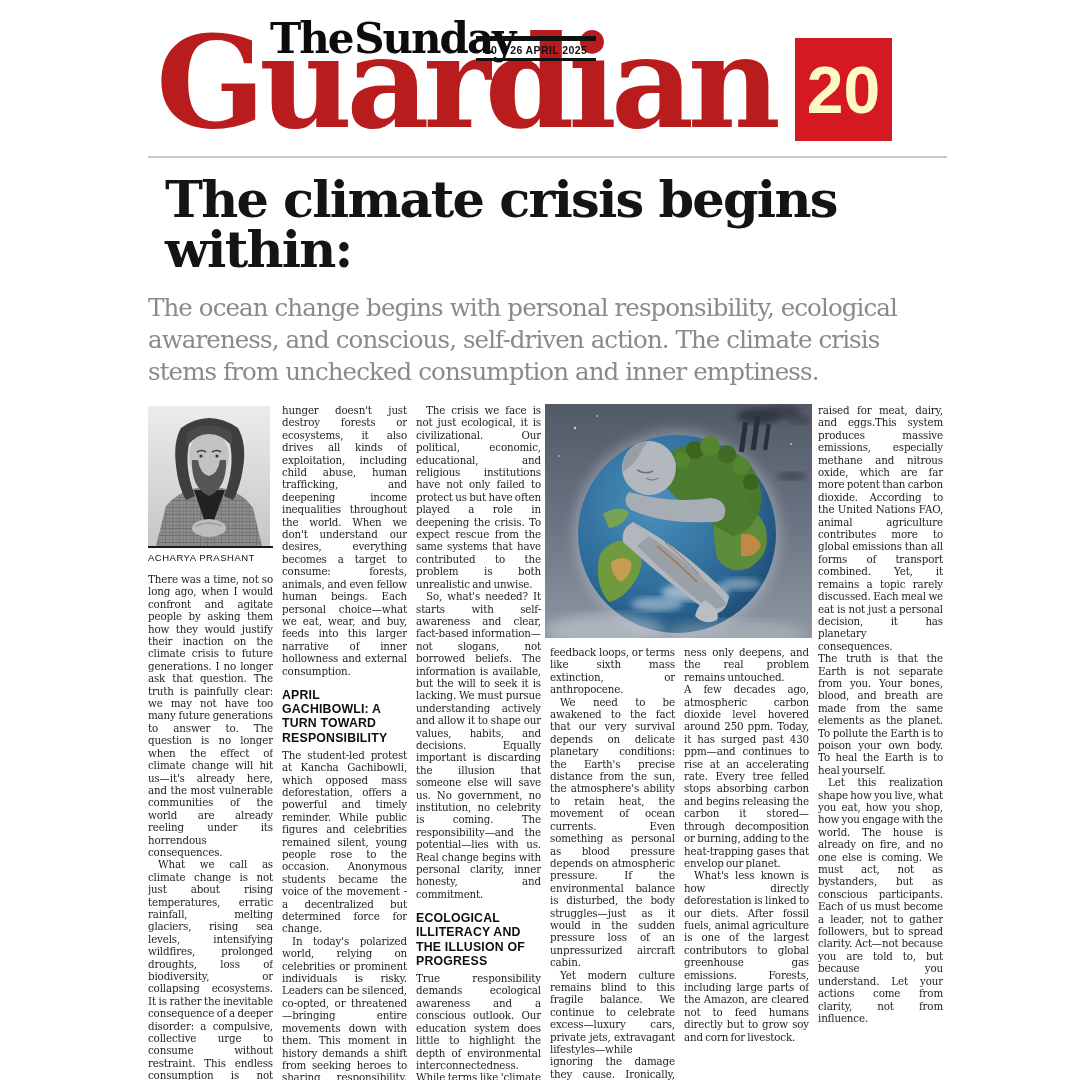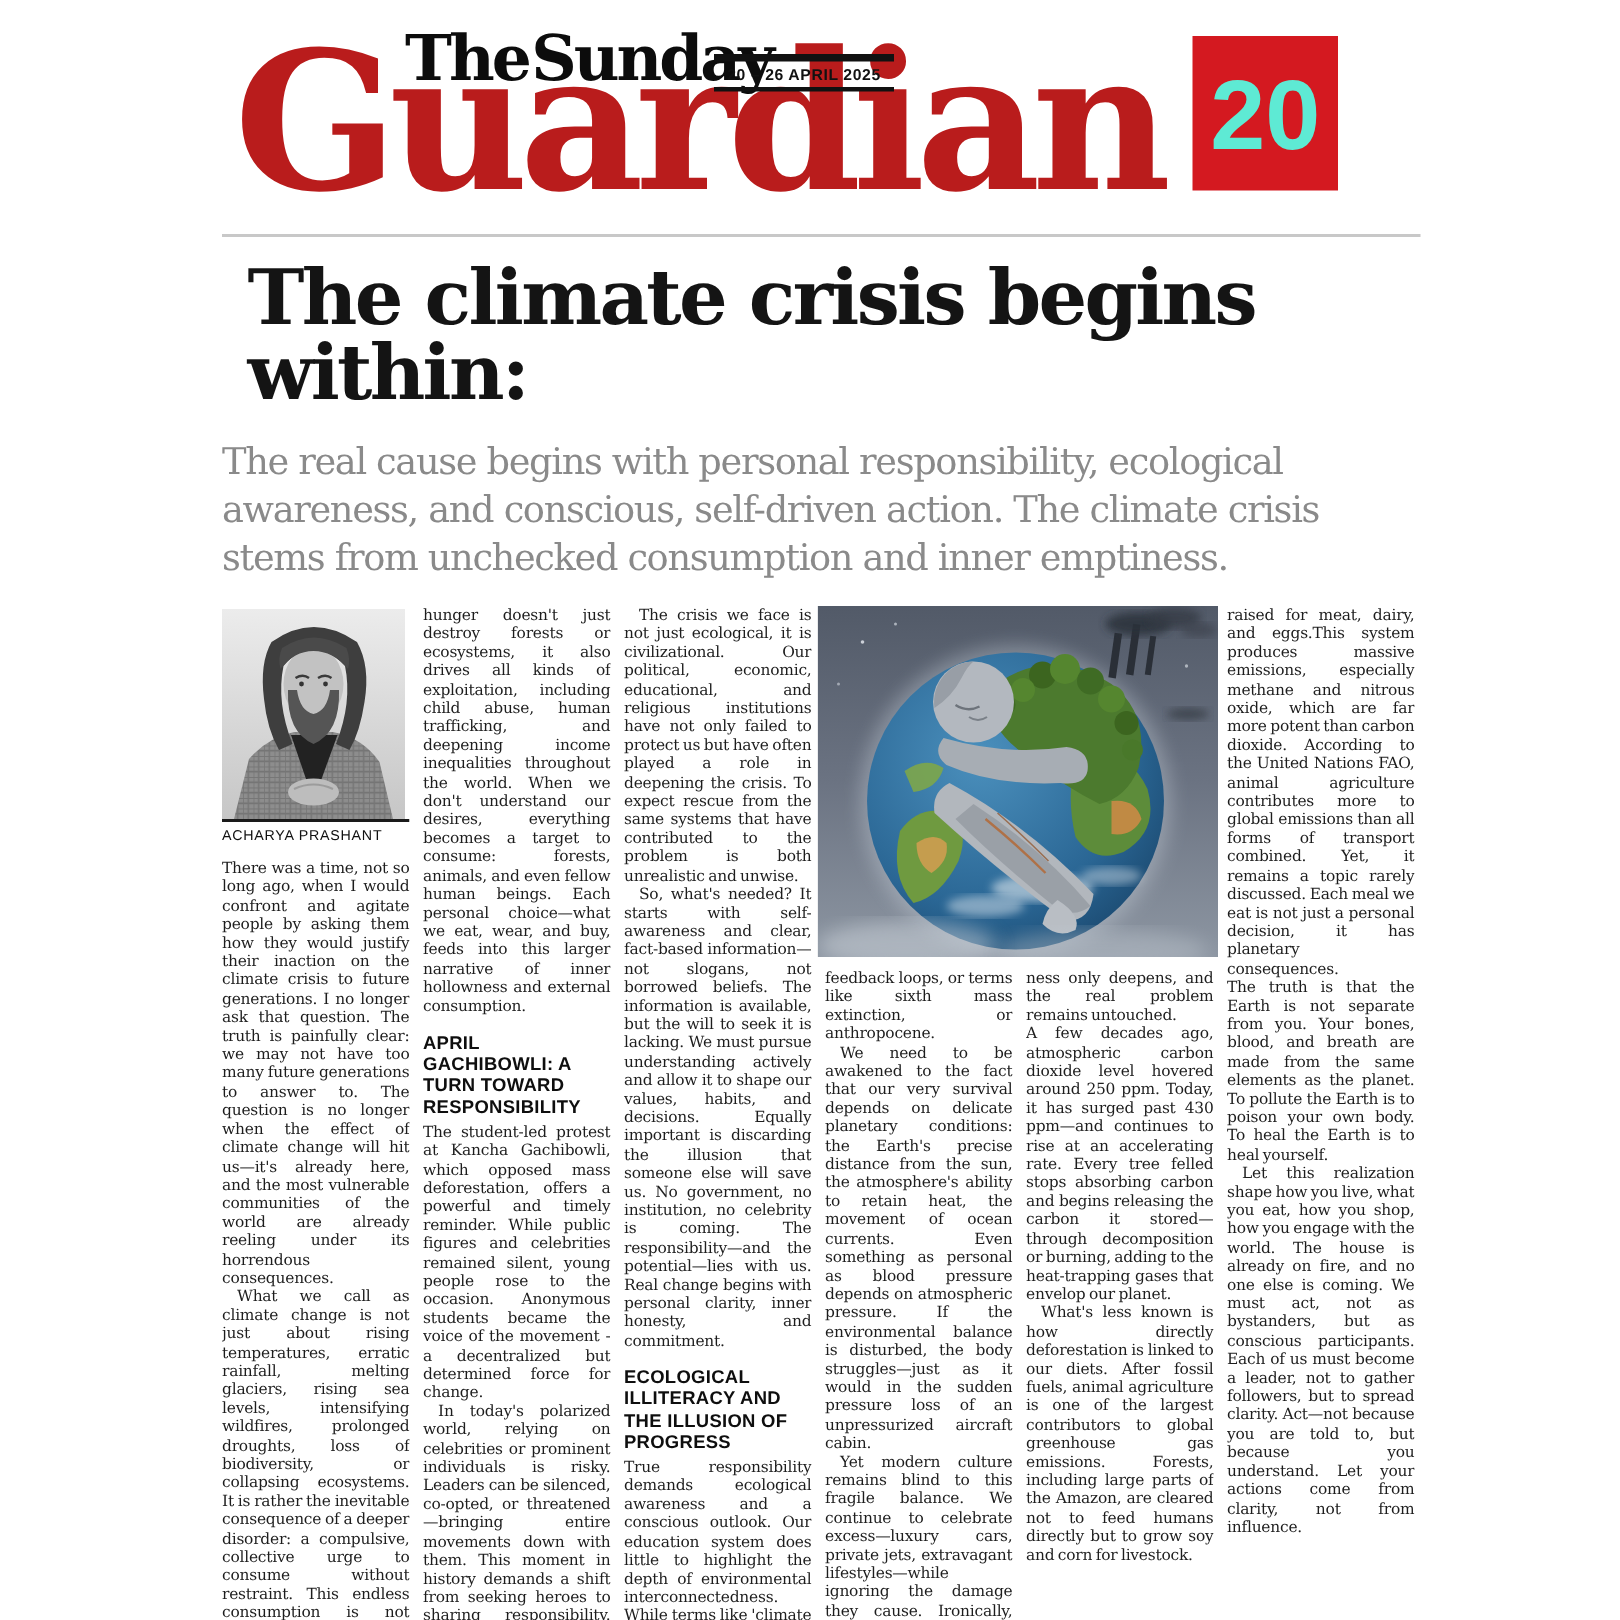--- a/index.html
+++ b/index.html
@@ -9,23 +9,23 @@
   
   .masthead{position:relative;height:156px;}
   .brand-main{position:absolute;left:156px;top:18px;font-family:"DejaVu Serif",serif;
               font-weight:bold;font-size:128px;line-height:1;letter-spacing:-6px;color:#b91c1c;}
   .brand-top{position:absolute;left:270px;top:18px;font-family:"DejaVu Serif",serif;
              font-weight:bold;font-size:42px;line-height:1;letter-spacing:-2px;word-spacing:-11px;color:#0c0c0c;}
   .date-strip{position:absolute;left:476px;top:36px;width:120px;text-align:center;
               border-top:5px solid #111;border-bottom:3px solid #111;padding:3px 0 2px;
               font-family:"Liberation Sans",sans-serif;font-weight:bold;font-size:10.5px;
               letter-spacing:.4px;color:#111;}
-  .page-badge{position:absolute;left:795px;top:24px;width:97px;height:103px;
+  .page-badge{position:absolute;left:795px;top:38px;width:97px;height:103px;
               display:flex;align-items:center;justify-content:center;
-              font-family:"Liberation Sans",sans-serif;font-weight:bold;font-size:66px;color:#5eead4;}
+              font-family:"Liberation Sans",sans-serif;font-weight:bold;font-size:66px;color:#fef9c3;}
   .masthead-rule{margin:0 133px 0 148px;border-bottom:2px solid #c8c8c8;}
 
   
   .content{padding:0 133px 0 148px;}
   .headline{margin:16px 17px 0;font-family:"DejaVu Serif",serif;font-weight:700;color:#141414;
             font-size:51px;line-height:50px;letter-spacing:-1.8px;}
   .standfirst{margin:18px 0 0;width:795px;font-family:"DejaVu Serif",serif;
               font-size:24.5px;line-height:32px;letter-spacing:-0.9px;color:#8a8a8a;}
 
   
@@ -61,21 +61,21 @@
     <div class="brand-top">The Sunday</div>
     <div class="date-strip">20 – 26 APRIL 2025</div>
     <div class="page-badge" style="background:#d41920;">20</div>
   </header>
   <div class="masthead-rule"></div>
 
   <div class="content">
     <h1 class="headline">
       <span>The climate crisis begins within:</span><br>
     </h1>
-    <p class="standfirst">The real cause begins with personal responsibility, ecological awareness, and conscious, self-driven action. The climate crisis stems from unchecked consumption and inner emptiness.</p>
+    <p class="standfirst">The ocean change begins with personal responsibility, ecological awareness, and conscious, self-driven action. The climate crisis stems from unchecked consumption and inner emptiness.</p>
 
     <div class="body">
 
       <figure class="center-art">
         <svg width="267" height="234" viewBox="0 0 267 234">
           <defs>
             <linearGradient id="sky" x1="0" y1="0" x2="0" y2="1">
               <stop offset="0" stop-color="#525a68"></stop>
                 <stop offset="0.5" stop-color="#6b7382"></stop>
                 <stop offset="1" stop-color="#8d96a2"></stop>

